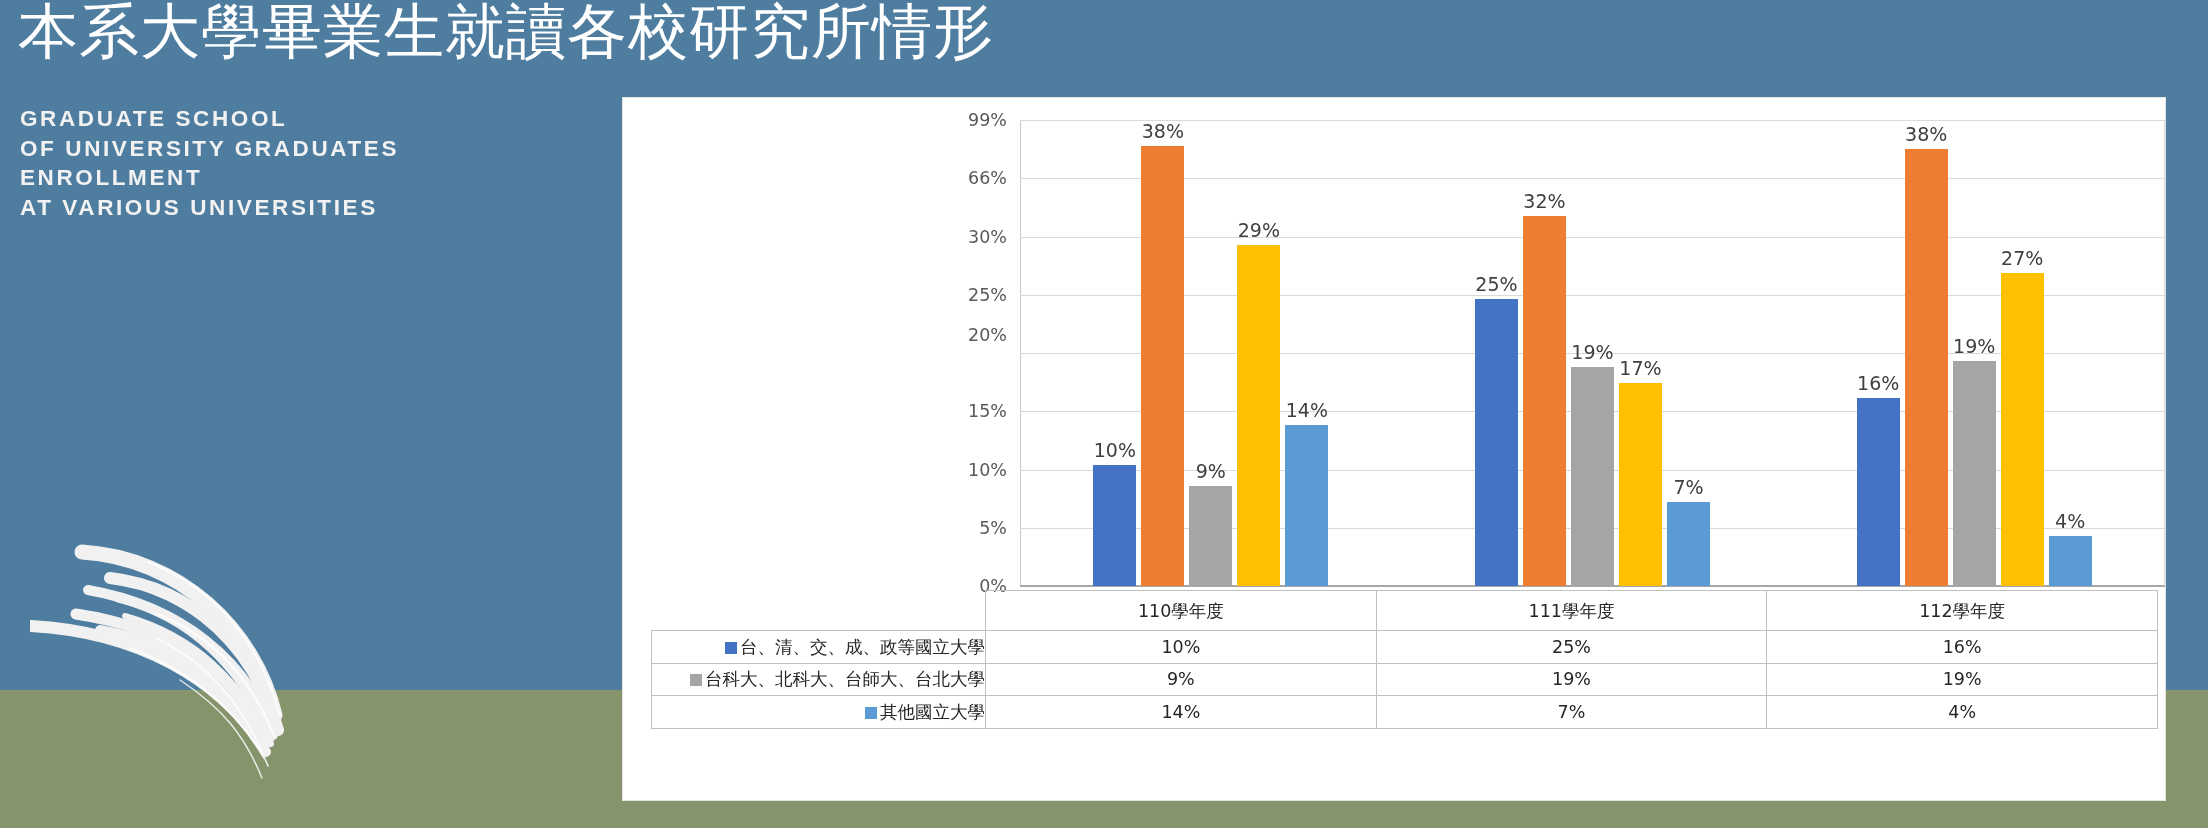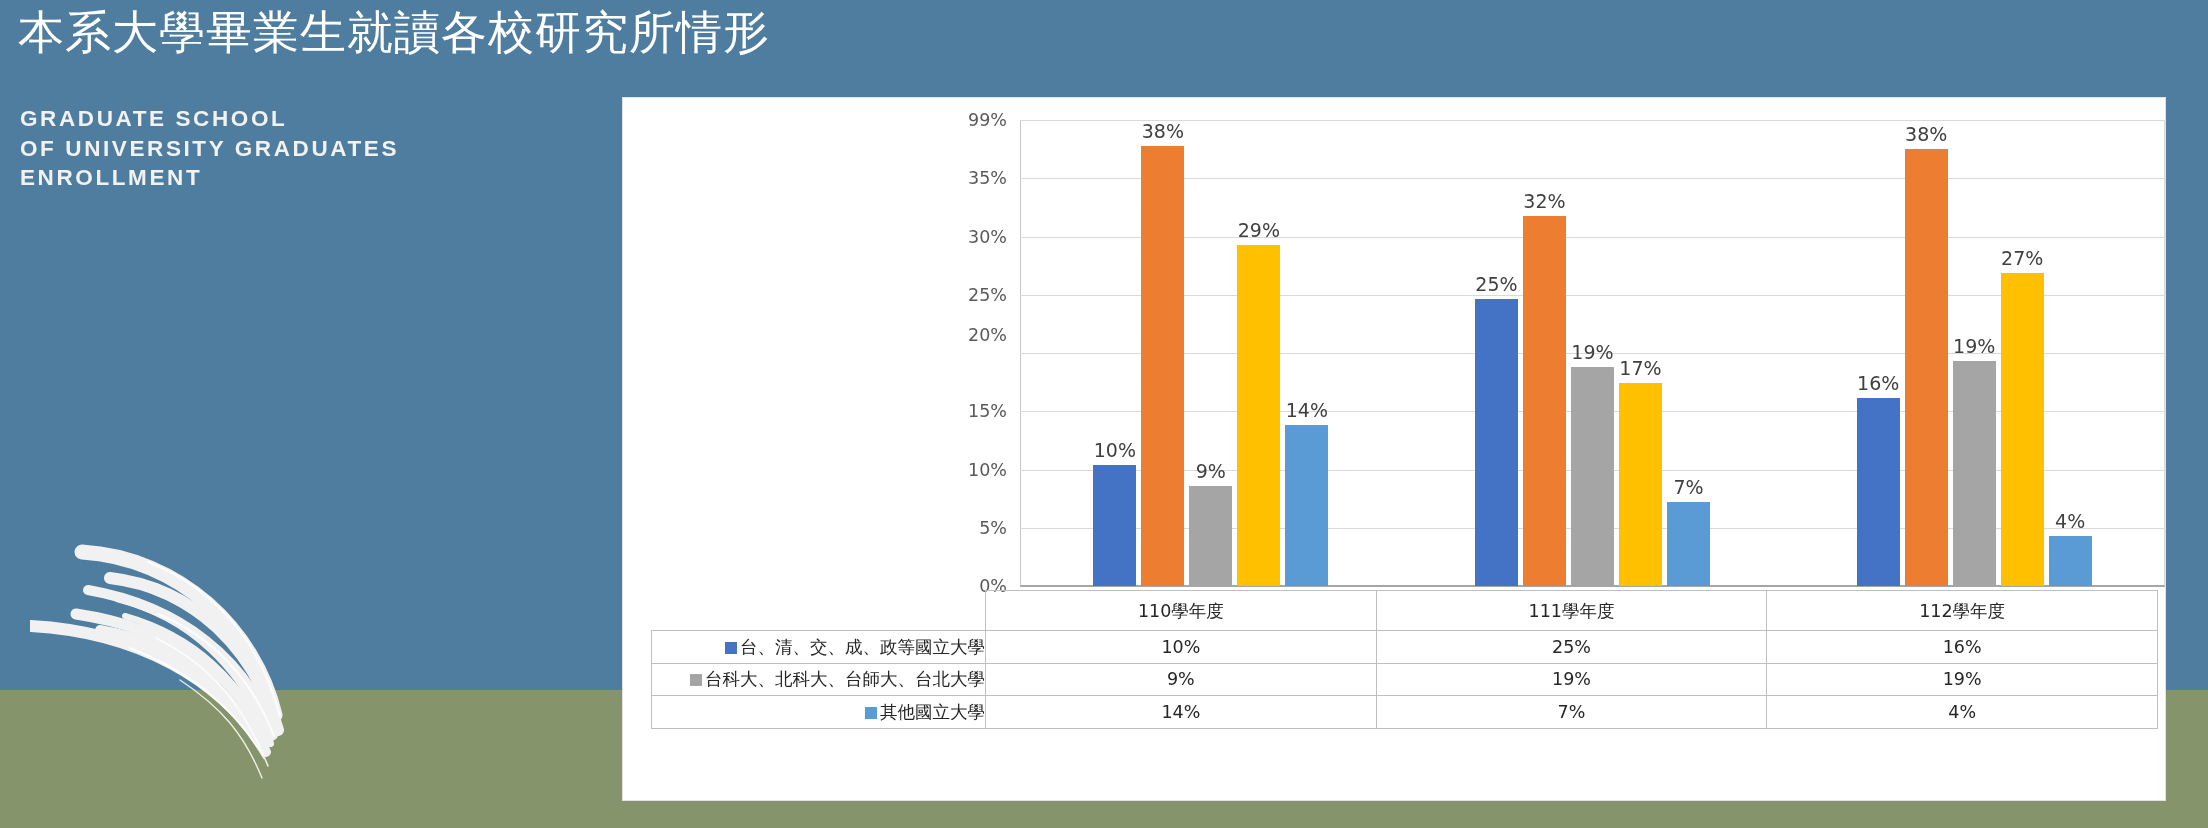--- a/index.html
+++ b/index.html
@@ -17,24 +17,24 @@
     background:#85946A;
   }
   #wheat-deco {
     position:absolute; left:30px; top:520px; width:320px; height:290px;
     pointer-events:none;
   }
 
   
   #title {
     position:absolute; left:18px; top:4px;
-    color:#FFFFFF; font-size:46px; line-height:56px;
+    color:#FFFFFF; font-size:60px; line-height:56px;
     font-weight:400; letter-spacing:1px;
     white-space:nowrap;
-    font-family:Liberation Sans, sans-serif;
+    font-family:Liberation Serif, serif;
   }
   #subtitle {
     position:absolute; left:20px; top:104px;
     color:#F2F2F2; font-size:22.5px; line-height:29.5px;
     font-weight:700; letter-spacing:2.6px;
     text-transform:uppercase;
   }
   #subtitle div { white-space:nowrap; }
 
   
@@ -134,33 +134,34 @@
       <path d="M150 160 C192 188 214 214 232 258" stroke-width="1.4"></path>
     </g>
   </svg>
 
   <h1 id="title">本系大學畢業生就讀各校研究所情形</h1>
 
   <div id="subtitle">
     <div>GRADUATE SCHOOL</div>
     <div>OF UNIVERSITY GRADUATES</div>
     <div>ENROLLMENT</div>
+    <div>AT VARIOUS UNIVERSITIES</div>
   </div>
 
   <div id="chart-panel">
 
     <div id="yaxis">
         <div class="ytick" style="top: 466px;">0%</div>
         <div class="ytick" style="top: 407.75px;">5%</div>
         <div class="ytick" style="top: 349.5px;">10%</div>
         <div class="ytick" style="top: 291.25px;">15%</div>
         <div class="ytick" style="top: 215px;">20%</div>
         <div class="ytick" style="top: 174.75px;">25%</div>
         <div class="ytick" style="top: 116.5px;">30%</div>
-        <div class="ytick" style="top: 58.25px;">35%</div>
+        <div class="ytick" style="top: 58.25px;">66%</div>
         <div class="ytick" style="top: 0px;">99%</div>
       </div>
 
     <div id="plot">
       <div id="plot-border"></div>
       <div id="gridlines">
           <div class="gridline zero" style="top: 466px;"></div>
           <div class="gridline" style="top: 407.75px;"></div>
           <div class="gridline" style="top: 349.5px;"></div>
           <div class="gridline" style="top: 291.25px;"></div>

